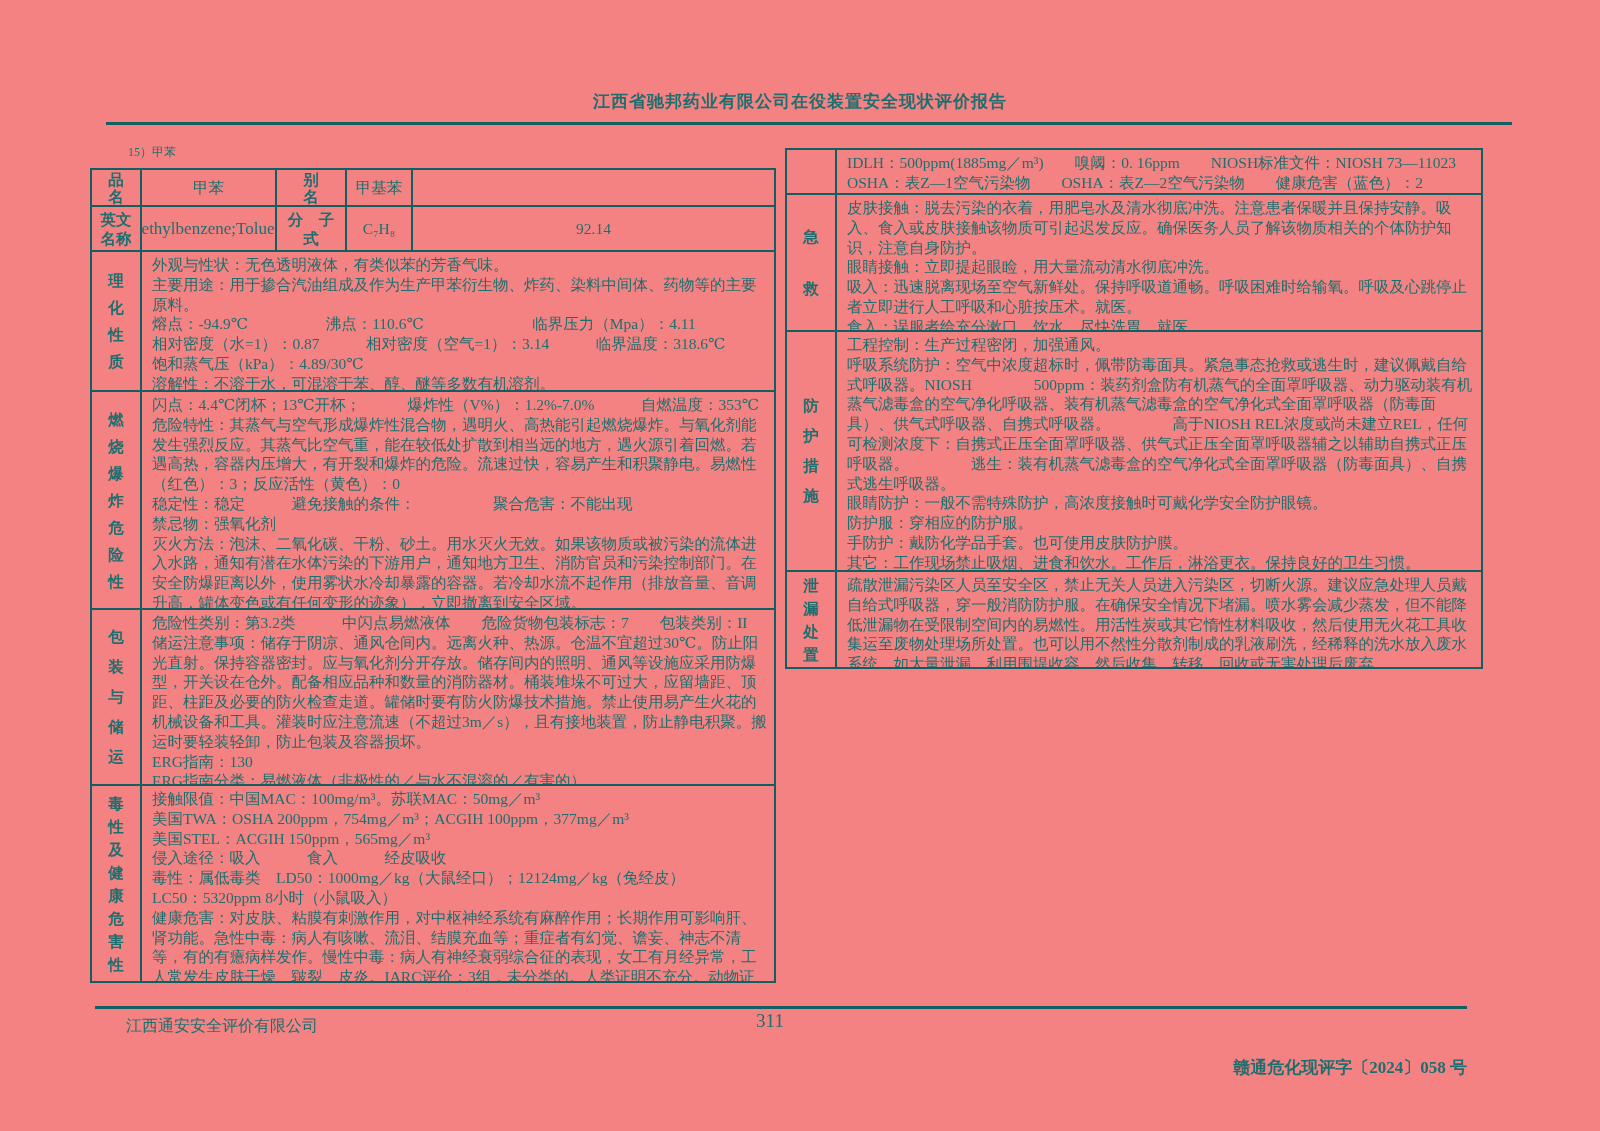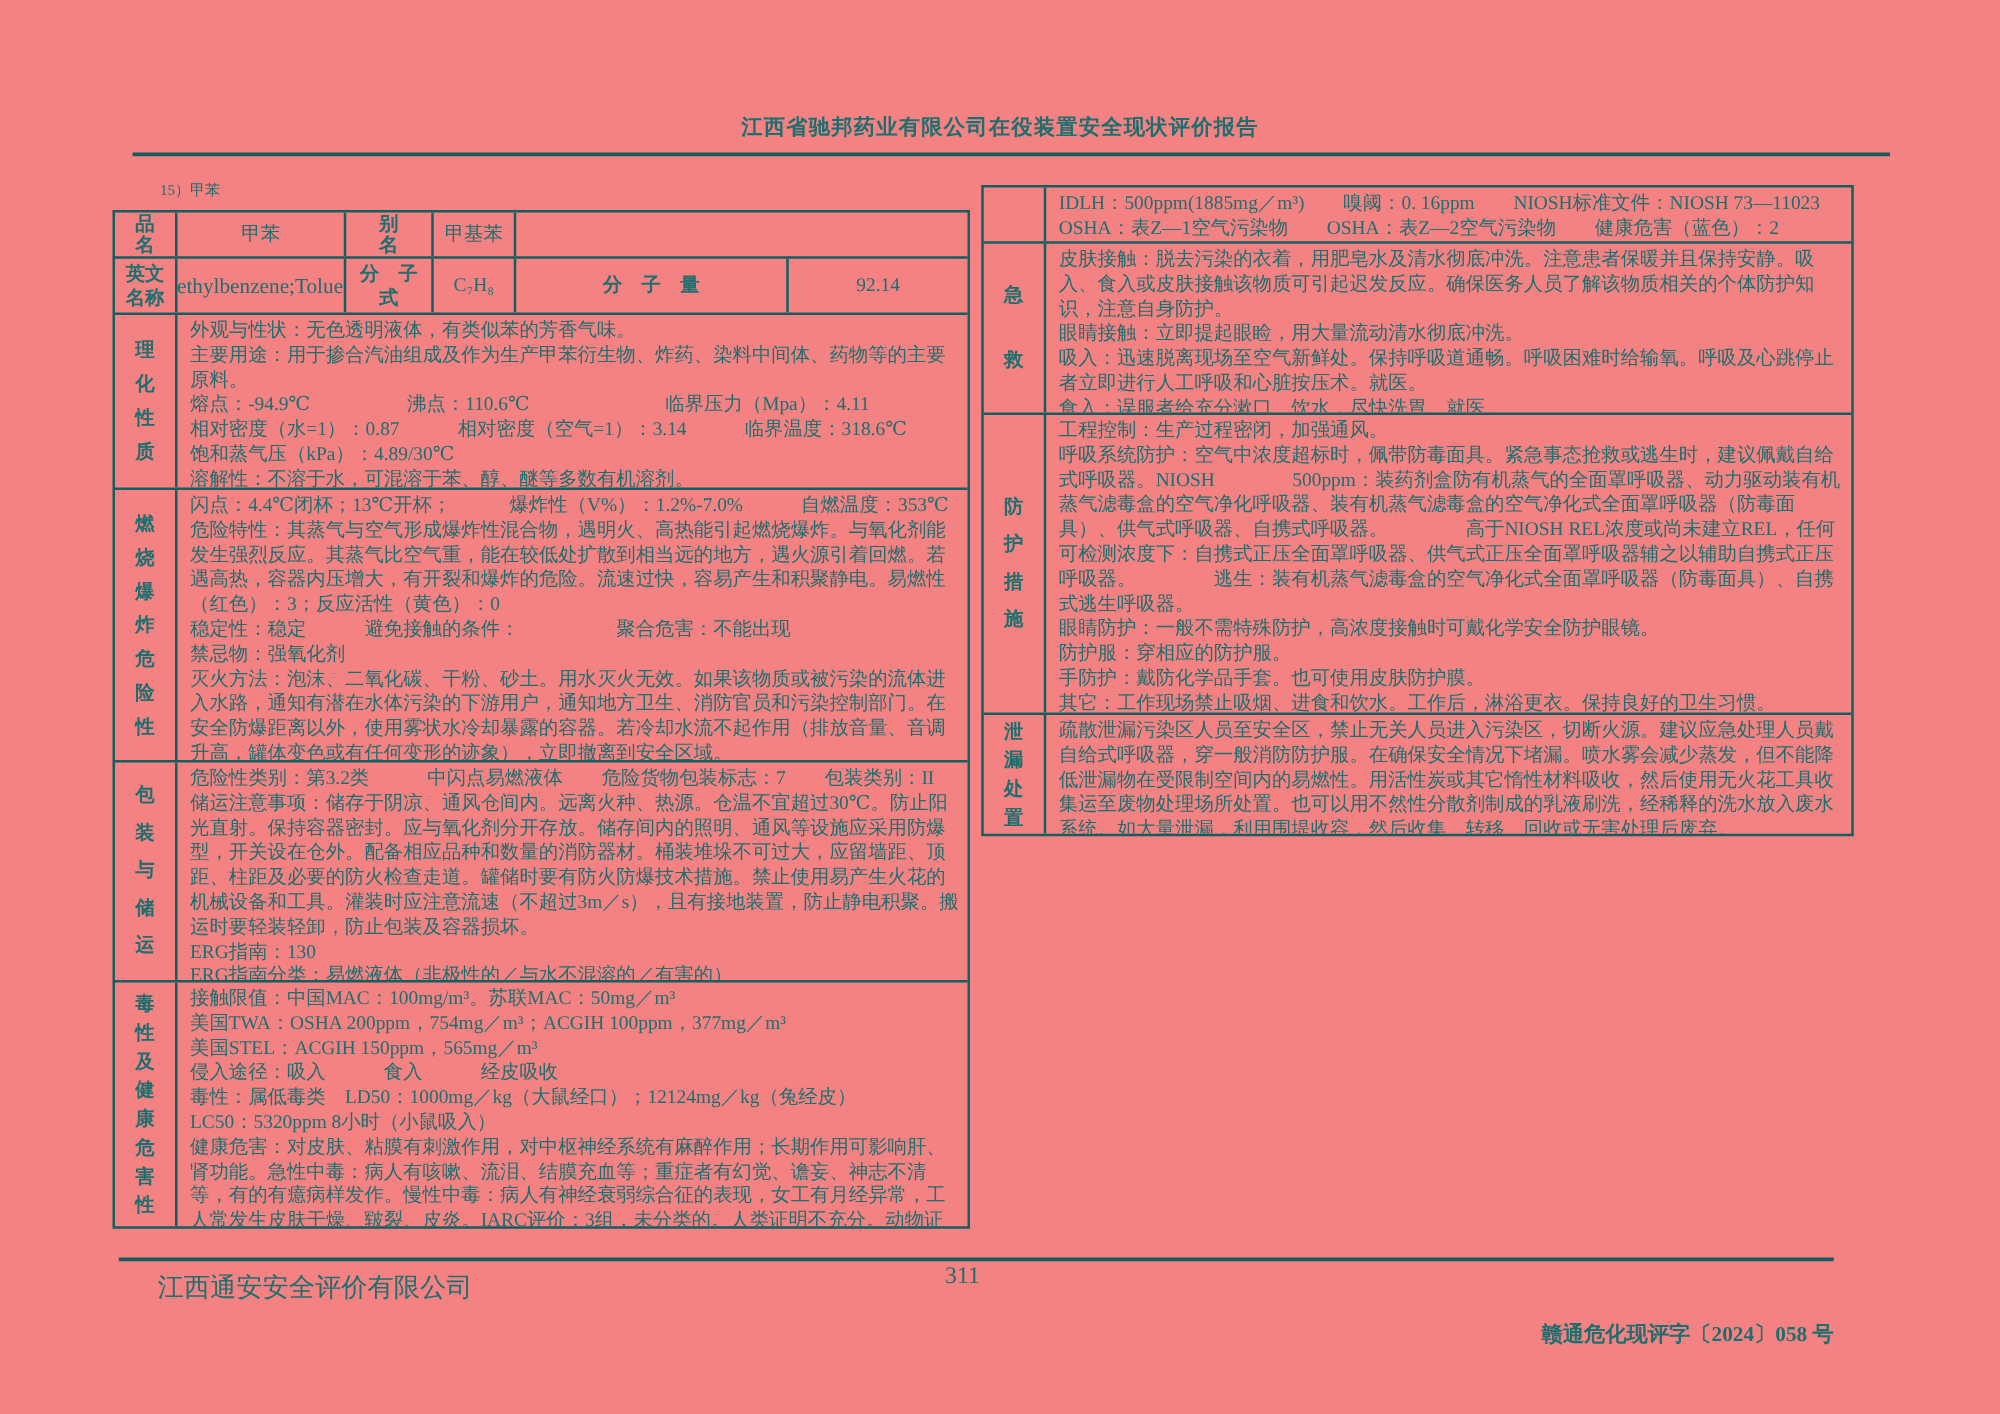--- a/index.html
+++ b/index.html
@@ -50,21 +50,21 @@
   .c1{flex:0 0 50px;} .c2{flex:0 0 135px;} .c3{flex:0 0 70px;}
   .c4{flex:0 0 66px;} .c5{flex:0 0 218px;} .c6{flex:1;}
   .en-name{font-size:17px;letter-spacing:0;}
 
   .h37{height:37px;} .h45{height:45px;} .h140{height:140px;} .h218{height:218px;}
   .h176{height:176px;} .h195{height:195px;}
   .h137{height:137px;} .h240{height:240px;} .h95{height:95px;}
 
   
   .footer-page{position:absolute;left:700px;width:140px;top:1010px;text-align:center;font-size:19px;}
-  .footer-company{position:absolute;left:126px;top:1016px;font-size:21px;}
+  .footer-company{position:absolute;left:126px;top:1016px;font-size:16px;}
   .footer-docnum{position:absolute;right:133px;top:1013px;font-size:17px;font-weight:bold;margin-top:43px;}
 </style>
 </head>
 <body>
 
 <div class="page">
 
   <div class="report-title">江西省驰邦药业有限公司在役装置安全现状评价报告</div>
   <div class="hrule rule-top"></div>
   <div class="section-label">15）甲苯</div>
@@ -81,21 +81,20 @@
       <div class="icell c6 lastc"></div>
     </div>
 
     <div class="row h45">
       <div class="icell c1 b" style="line-height:19px">英文
 名称</div>
       <div class="icell c2 en-name">Methylbenzene;Toluene</div>
       <div class="icell c3 b" style="line-height:19px">分　子
 式</div>
       <div class="icell c4">C₇H₈</div>
-      <div class="icell c5 b">分　子　量</div>
       <div class="icell c6 lastc">92.14</div>
     </div>
 
     <div class="row h140">
       <div class="lab" style="line-height:27px">理
 化
 性
 质</div>
       <div class="con">外观与性状：无色透明液体，有类似苯的芳香气味。
 主要用途：用于掺合汽油组成及作为生产甲苯衍生物、炸药、染料中间体、药物等的主要原料。

